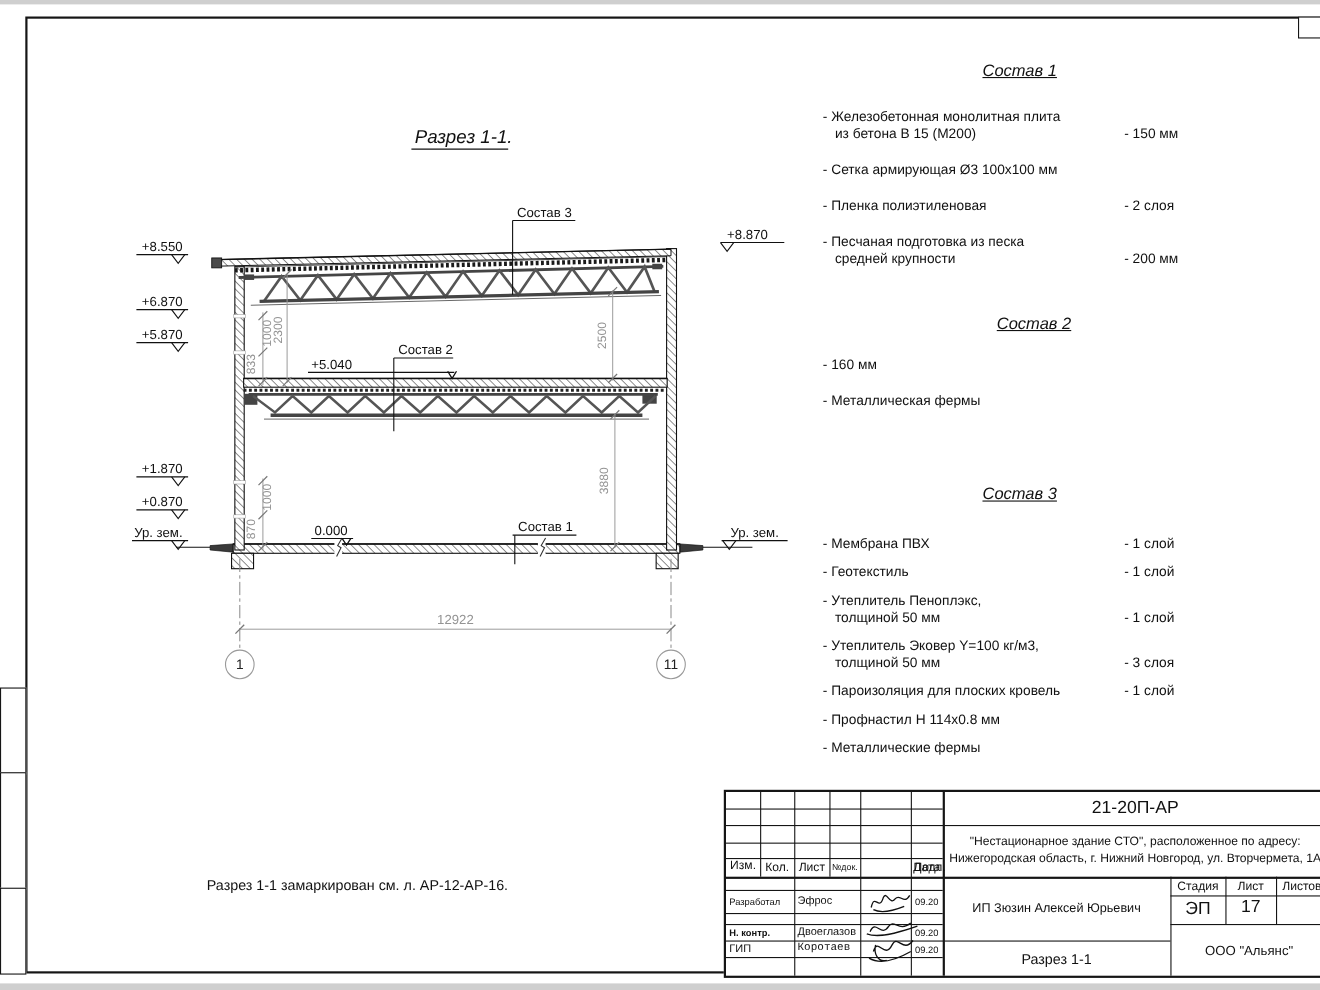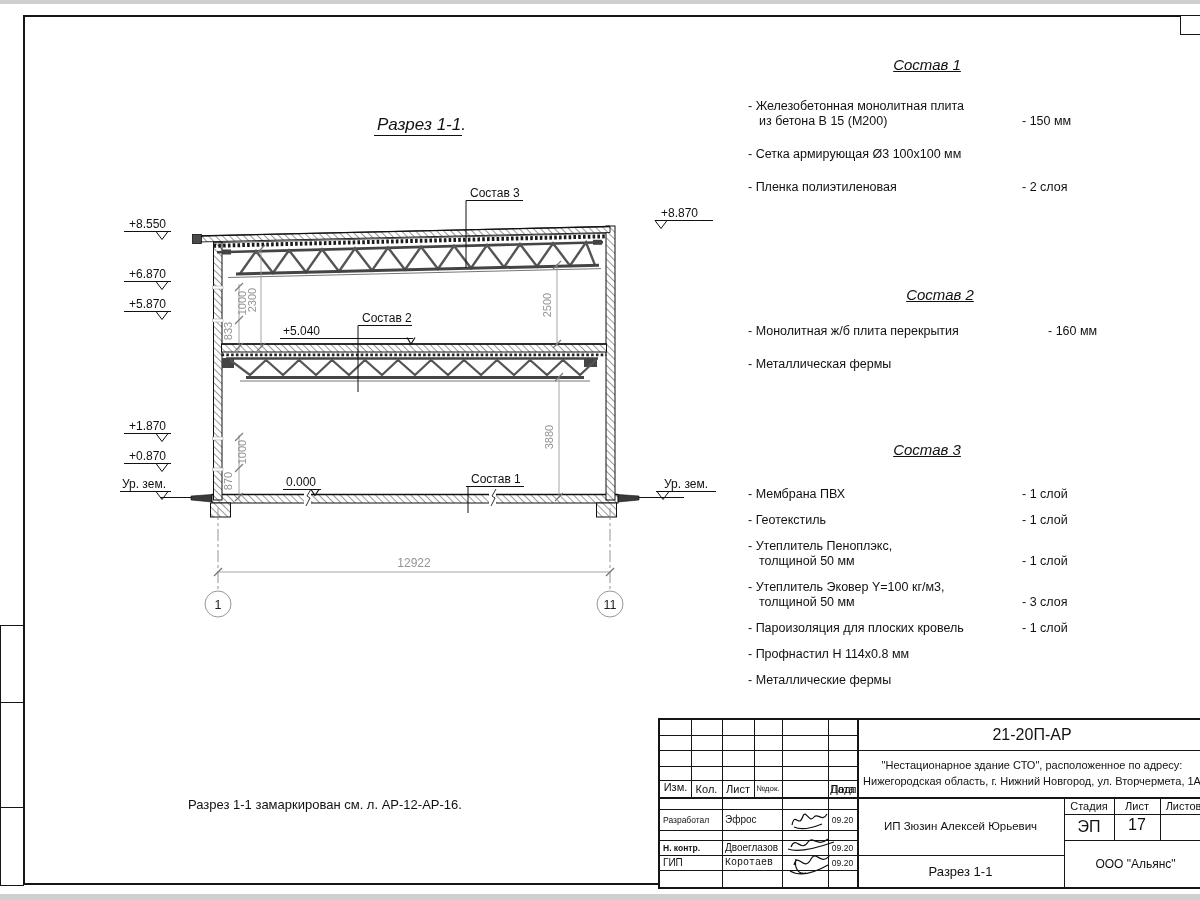--- a/index.html
+++ b/index.html
@@ -272,28 +272,32 @@
         <div class="ci-value">- 150 мм</div>
       </div>
       <div class="comp-item">
         <div class="ci-name">- Сетка армирующая Ø3 100х100 мм</div>
         <div class="ci-value"></div>
       </div>
       <div class="comp-item">
         <div class="ci-name">- Пленка полиэтиленовая</div>
         <div class="ci-value">-  2 слоя</div>
       </div>
+      <div class="comp-item">
+        <div class="ci-name">- Песчаная подготовка из песка
+средней крупности</div>
+        <div class="ci-value">- 200 мм</div>
+      </div>
     </div>
   </div>
 
   <div class="comp comp2">
     <div class="comp-title">Состав 2</div>
     <div class="comp-items">
       <div class="comp-item">
-        <div class="ci-name">- Монолитная ж/б плита перекрытия</div>
         <div class="ci-value">- 160 мм</div>
       </div>
       <div class="comp-item">
         <div class="ci-name">- Металлическая фермы</div>
         <div class="ci-value"></div>
       </div>
     </div>
   </div>
 
   <div class="comp comp3">

